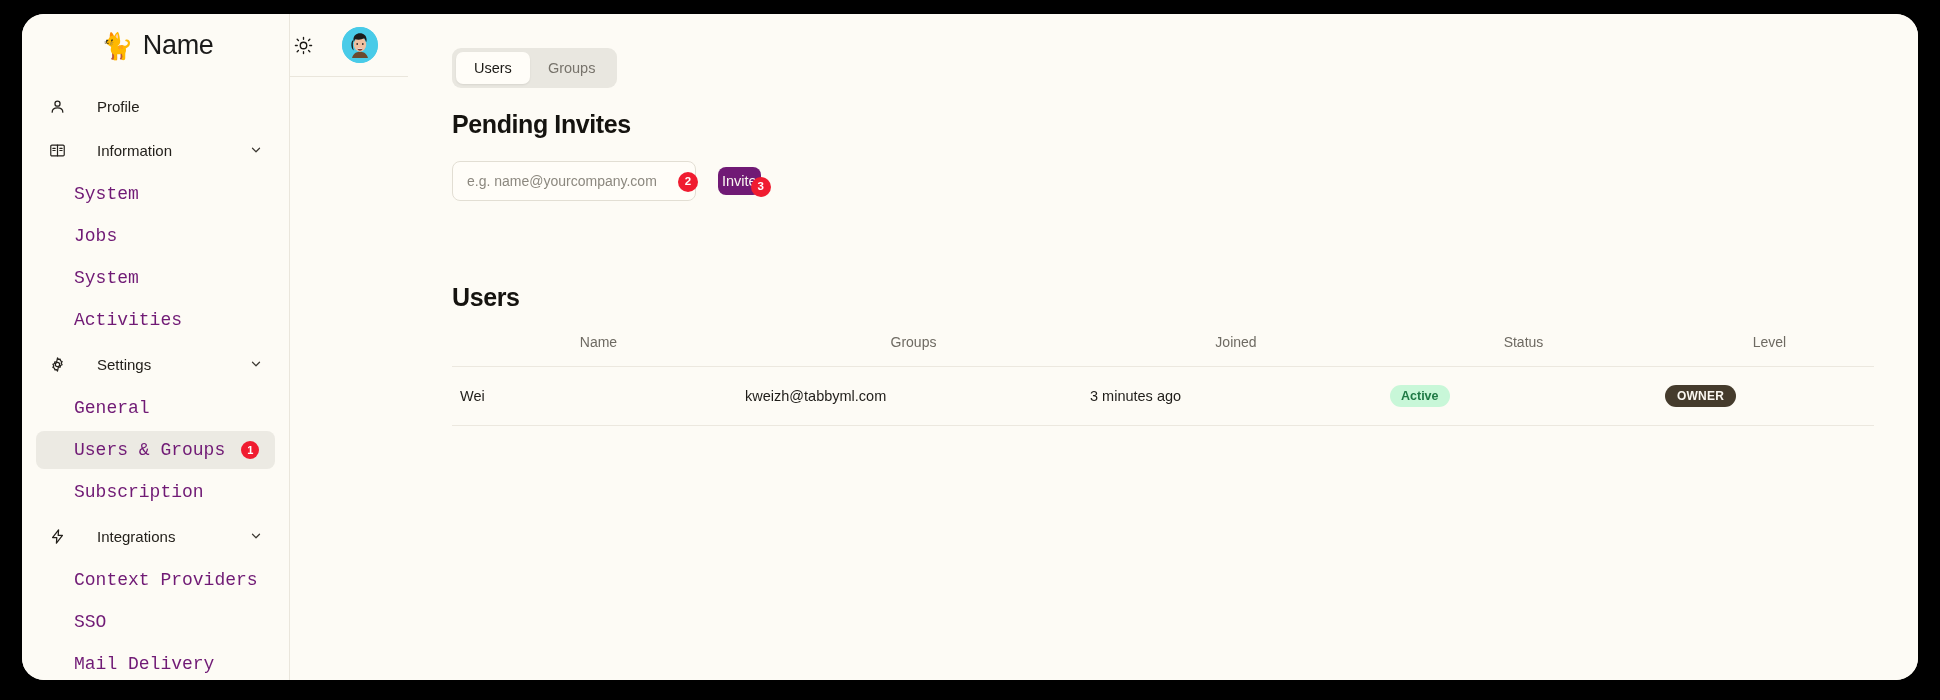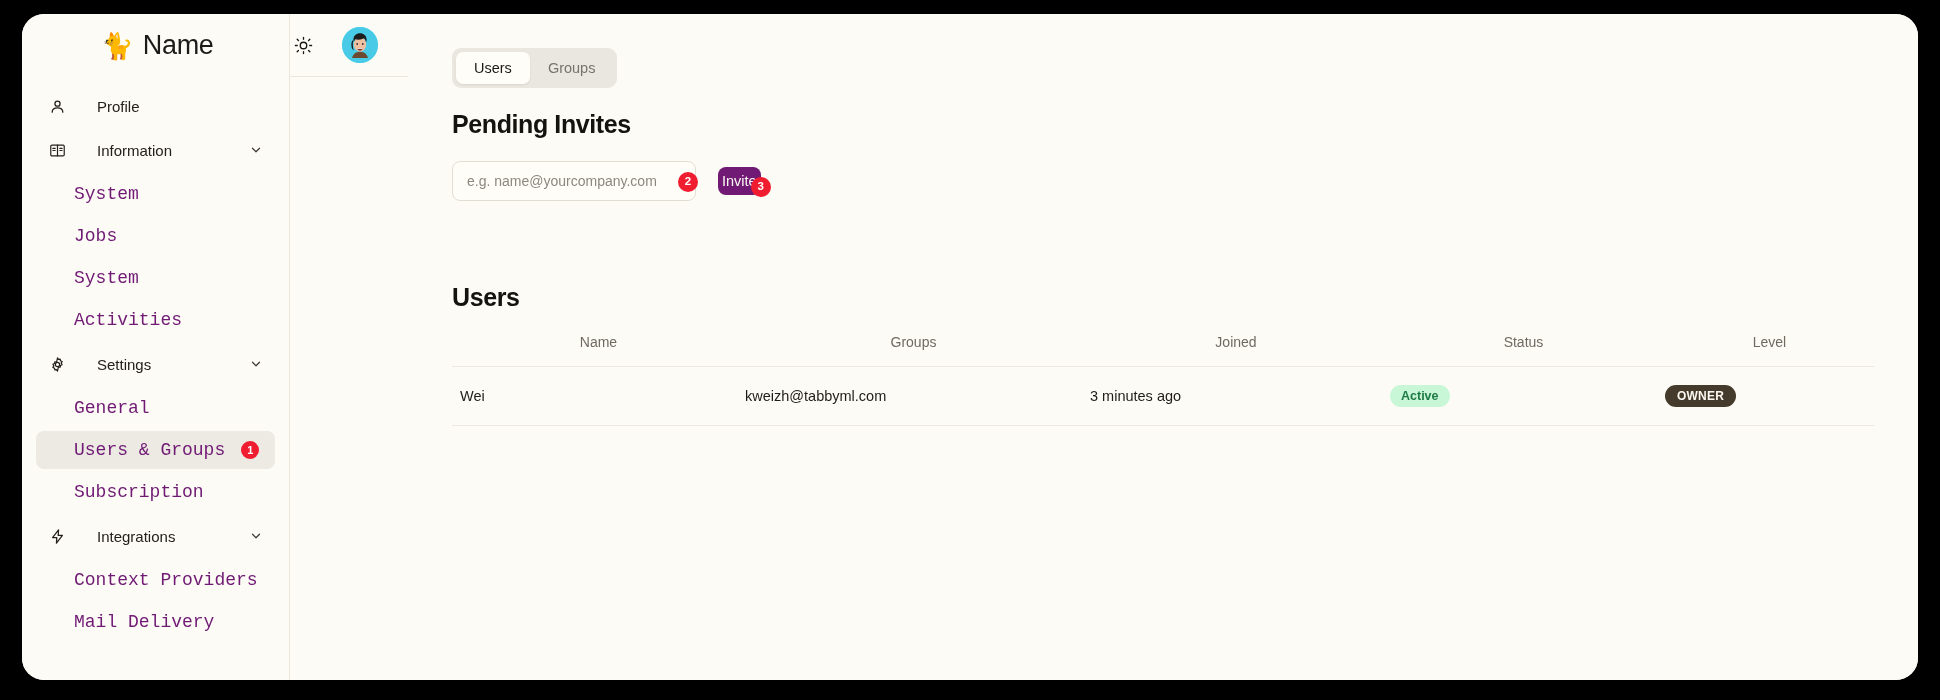--- a/index.html
+++ b/index.html
@@ -388,20 +388,23 @@
         <span class="nav-label">Integrations</span>
         <span class="chevron">
           <svg viewBox="0 0 24 24" width="14" height="14" fill="none" stroke="currentColor" stroke-width="2.1" stroke-linecap="round" stroke-linejoin="round">
               <polyline points="6 9 12 15 18 9"></polyline>
             </svg>
         </span>
       </div>
 
       <div class="nav-leaf">
         <span class="nav-label">Context Providers</span>
+      </div>
+      <div class="nav-leaf">
+        <span class="nav-label">SSO</span>
       </div>
       <div class="nav-leaf">
         <span class="nav-label">Mail Delivery</span>
       </div>
 
     </nav>
   </aside>
 
   <section id="main">
 

